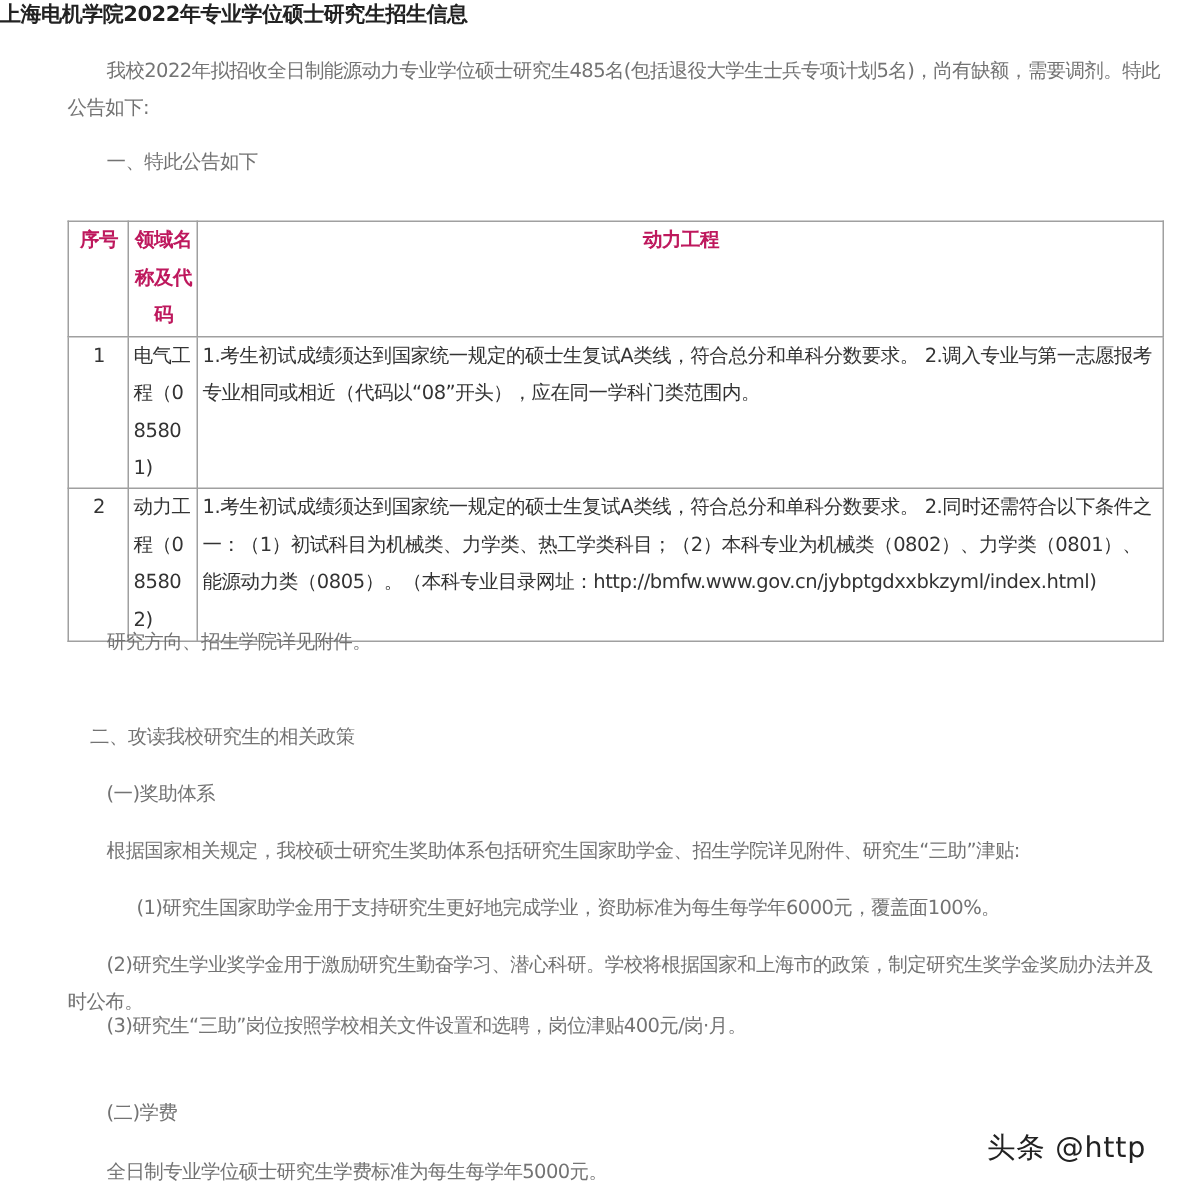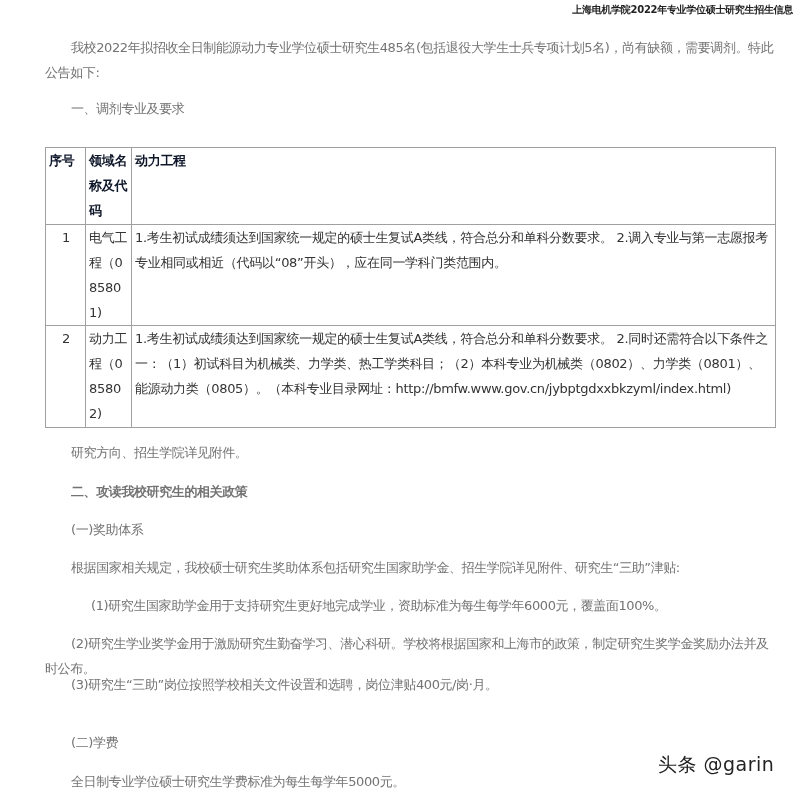--- a/index.html
+++ b/index.html
@@ -2,58 +2,58 @@
 <html><head>
   <meta charset="utf-8">
   <style>
     html, body { margin: 0; padding: 0; background: #ffffff; }
     body {
       width: 793px; height: 792px; overflow: hidden; position: relative;
       font-family: "DejaVu Sans", "Liberation Sans", sans-serif;
       color: #333333; font-size: 13px;
     }
     .title {
-      position: absolute; left: 0; top: 0; width: 793px; text-align: right;
-      font-weight: bold; font-size: 10px; line-height: 18px; top: 1px; color: #222;
+      position: absolute; left: 0; top: 0; width: 793px; text-align: left;
+      font-weight: bold; font-size: 14px; line-height: 18px; top: 1px; color: #222;
       letter-spacing: -0.3px;
     }
     .p {
       position: absolute; left: 45px; width: 730px; font-size: 13px;
       line-height: 25px; letter-spacing: -0.4px; color: #737373;
     }
     .indent { text-indent: 26px; }
     table.req {
       position: absolute; left: 45px; top: 147px; width: 731px;
       border-collapse: collapse; font-size: 13px; color: #333;
     }
     table.req td, table.req th {
       border: 1px solid #a0a0a0; vertical-align: top;
       line-height: 25px; padding: 0 2px 0 3px; letter-spacing: -0.3px;
     }
-    table.req th { font-weight: bold; text-align: left; color: #0f172a; }
+    table.req th { font-weight: bold; text-align: center; color: #be185d; }
     .c1 { width: 34px; }
     .c2 { width: 40px; word-break: break-all; margin-top: 30px; }
     .c3 { }
     td.num { vertical-align: middle; text-align: center; }
     tr.hdr { height: 77px; }
     tr.r1 { height: 101px; }
     tr.r2 { height: 102px; }
     .watermark {
       position: absolute; left: 658px; top: 752px; font-size: 19px; color: #222;
       letter-spacing: 0.5px; text-shadow: 0 0 2px #fff, 0 0 2px #fff;
     }
   </style>
 </head>
 <body>
 
 <div class="title">上海电机学院2022年专业学位硕士研究生招生信息</div>
 
 <div class="p indent" style="top:35px;">我校2022年拟招收全日制能源动力专业学位硕士研究生485名(包括退役大学生士兵专项计划5名)，尚有缺额，需要调剂。特此公告如下:</div>
 
-<div class="p indent" style="top:96px;">一、调剂专业及要求</div>
+<div class="p indent" style="top:96px;">一、特此公告如下</div>
 
 <table class="req">
   <tbody>
       <tr class="hdr">
     <th class="c1">序号</th>
     <th class="c2">领域名称及代码</th>
     <th class="c3">动力工程</th>
   </tr>
   <tr class="r1">
     <td class="c1 num">1</td>
@@ -65,23 +65,23 @@
   <tr class="r2">
     <td class="c1 num">2</td>
     <td class="c2">
       <span>动力工程</span><span>（085802)</span>
     </td>
     <td class="c3">1.考生初试成绩须达到国家统一规定的硕士生复试A类线，符合总分和单科分数要求。 2.同时还需符合以下条件之一：（1）初试科目为机械类、力学类、热工学类科目；（2）本科专业为机械类（0802）、力学类（0801）、能源动力类（0805）。（本科专业目录网址：http://bmfw.www.gov.cn/jybptgdxxbkzyml/index.html)</td>
   </tr>
 </tbody>
   </table>
 
-<div class="p" style="top:440px; left:71px; width:700px;">研究方向、招生学院详见附件。</div>
-<div class="p" style="top:479px; left:71px; width:700px;font-weight:bold;">二、攻读我校研究生的相关政策</div>
+<div class="p" style="top:416px; left:71px; width:700px;">研究方向、招生学院详见附件。</div>
+<div class="p" style="top:479px; left:60px; width:700px;">二、攻读我校研究生的相关政策</div>
 <div class="p" style="top:517px; left:71px; width:700px;">(一)奖助体系</div>
 <div class="p" style="top:555px; left:71px; width:700px;">根据国家相关规定，我校硕士研究生奖助体系包括研究生国家助学金、招生学院详见附件、研究生“三助”津贴:</div>
 <div class="p" style="top:593px; left:71px; width:700px;margin-left:20px;">(1)研究生国家助学金用于支持研究生更好地完成学业，资助标准为每生每学年6000元，覆盖面100%。</div>
 <div class="p indent" style="top:631px;">(2)研究生学业奖学金用于激励研究生勤奋学习、潜心科研。学校将根据国家和上海市的政策，制定研究生奖学金奖励办法并及时公布。</div>
 <div class="p" style="top:672px; left:71px; width:700px;">(3)研究生“三助”岗位按照学校相关文件设置和选聘，岗位津贴400元/岗·月。</div>
 <div class="p" style="top:730px; left:71px; width:700px;">(二)学费</div>
 <div class="p" style="top:769px; left:71px; width:700px;">全日制专业学位硕士研究生学费标准为每生每学年5000元。</div>
 
-<div class="watermark">头条 @garin</div>
+<div class="watermark">头条 @http</div>
 
 </body></html>

